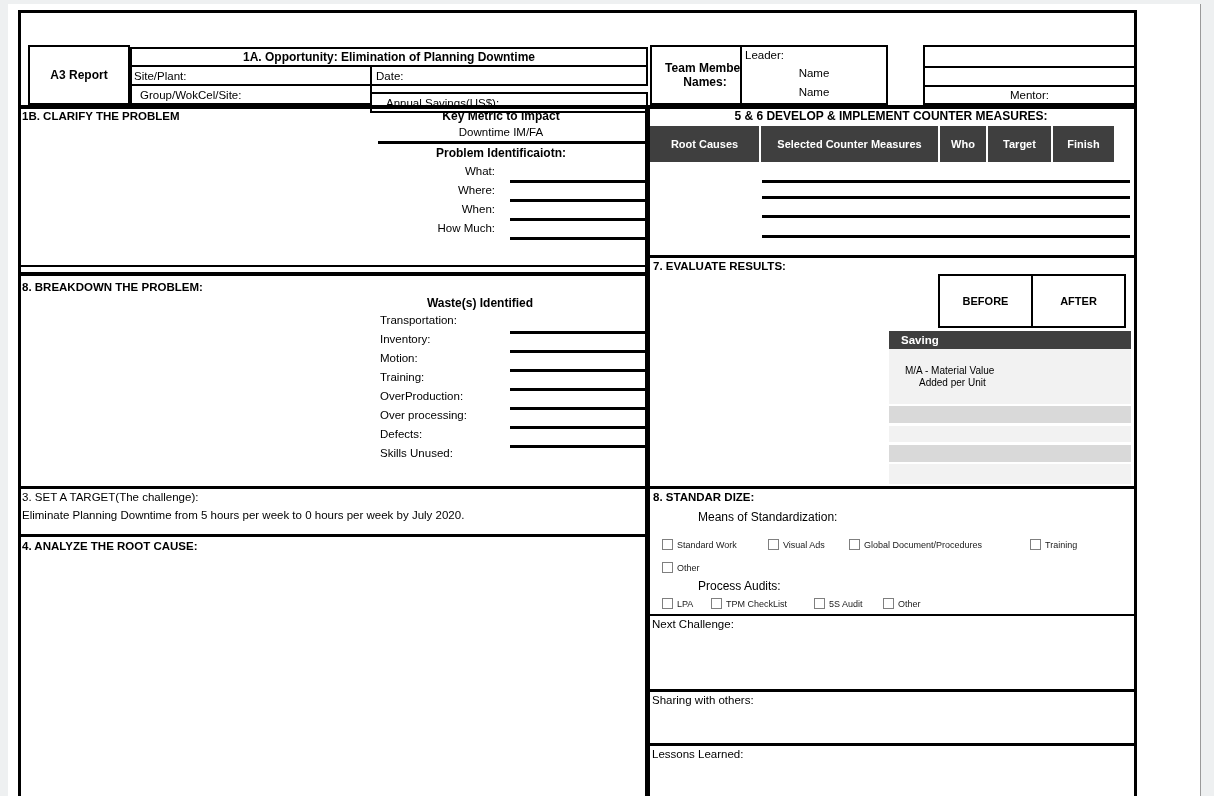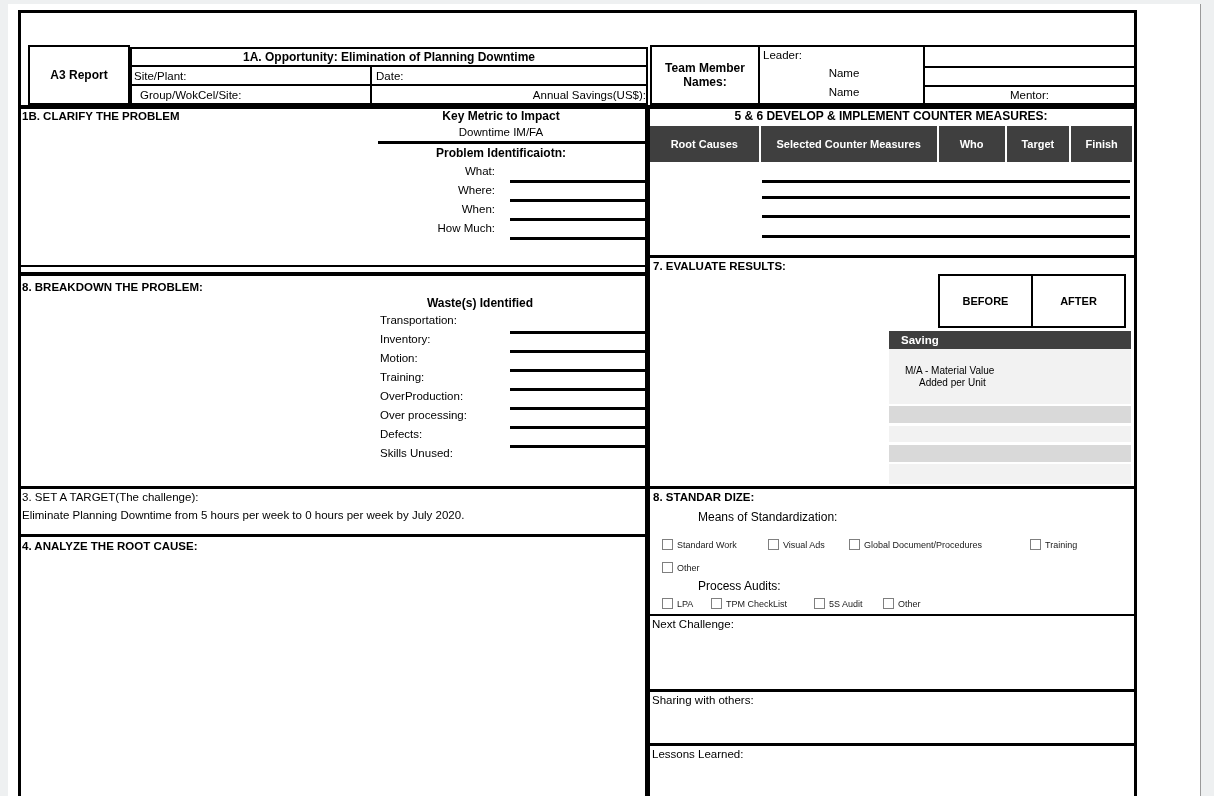--- a/index.html
+++ b/index.html
@@ -41,28 +41,28 @@
   </div>
   <div class="cell" style="left:130px;top:65px;width:242px;height:21px;padding-left:2px;">
     <span>Site/Plant:</span>
   </div>
   <div class="cell" style="left:370px;top:65px;width:278px;height:21px;padding-left:4px;">
     <span>Date:</span>
   </div>
   <div class="cell" style="left:130px;top:84px;width:242px;height:21px;padding-left:8px;">
     <span>Group/WokCel/Site:</span>
   </div>
-  <div class="cell" style="left:370px;top:84px;width:278px;height:21px;padding-left:27px;justify-content:flex-end;">
+  <div class="cell" style="left:370px;top:92px;width:278px;height:21px;padding-left:14px;">
     <span>Annual Savings(US$):</span>
   </div>
 
   <div class="cell cc b" style="left:650px;top:45px;width:110px;height:60px;font-size:12px;padding:0 6px;">
     <span>Team Member Names:</span>
   </div>
-  <div class="cell" style="left:758px;top:45px;width:172px;height:60px;">
+  <div class="cell" style="left:740px;top:45px;width:148px;height:60px;">
     <span class="abs" style="left:3px;top:2px;font-size:11.5px;">Leader:</span>
     <span class="abs" style="left:0;top:20px;width:100%;text-align:center;font-size:11.5px;">Name</span>
     <span class="abs" style="left:0;top:39px;width:100%;text-align:center;font-size:11.5px;">Name</span>
   </div>
   <div class="cell" style="left:923px;top:45px;width:213px;height:23px;"></div>
   <div class="cell" style="left:923px;top:66px;width:213px;height:21px;"></div>
   <div class="cell cc" style="left:923px;top:85px;width:213px;height:20px;">
     <span>Mentor:</span>
   </div>
 
@@ -109,21 +109,21 @@
   <div class="sec" style="left:22px;top:491px;font-weight:normal;">3. SET A TARGET(The challenge):</div>
   <div class="lbl" style="left:22px;top:509px;">Eliminate Planning Downtime from 5 hours per week to 0 hours per week by July 2020.</div>
 
   <div class="hl" style="left:21px;top:534px;width:624px;height:3px;"></div>
   <div class="sec" style="left:22px;top:540px;">4. ANALYZE THE ROOT CAUSE:</div>
 
   <div class="ctr b" style="left:650px;top:109px;width:482px;font-size:12px;">5 &amp; 6 DEVELOP &amp; IMPLEMENT COUNTER MEASURES:</div>
   <div class="cmrow" style="left:650px;top:126px;width:482px;height:36px;">
     <div class="dk" style="width:109px;">Root Causes</div>
     <div class="dk" style="width:177px;">Selected Counter Measures</div>
-    <div class="dk" style="width:66px;">Who</div>
+    <div class="dk" style="width:46px;">Who</div>
     <div class="dk" style="width:63px;">Target</div>
     <div class="dk" style="width:61px;">Finish</div>
   </div>
   <div class="hl" style="left:762px;top:180px;width:368px;height:3px;"></div>
   <div class="hl" style="left:762px;top:196px;width:368px;height:3px;"></div>
   <div class="hl" style="left:762px;top:215px;width:368px;height:3px;"></div>
   <div class="hl" style="left:762px;top:235px;width:368px;height:3px;"></div>
 
   <div class="hl" style="left:650px;top:255px;width:484px;height:3px;"></div>
   <div class="sec" style="left:653px;top:260px;">7. EVALUATE RESULTS:</div>

